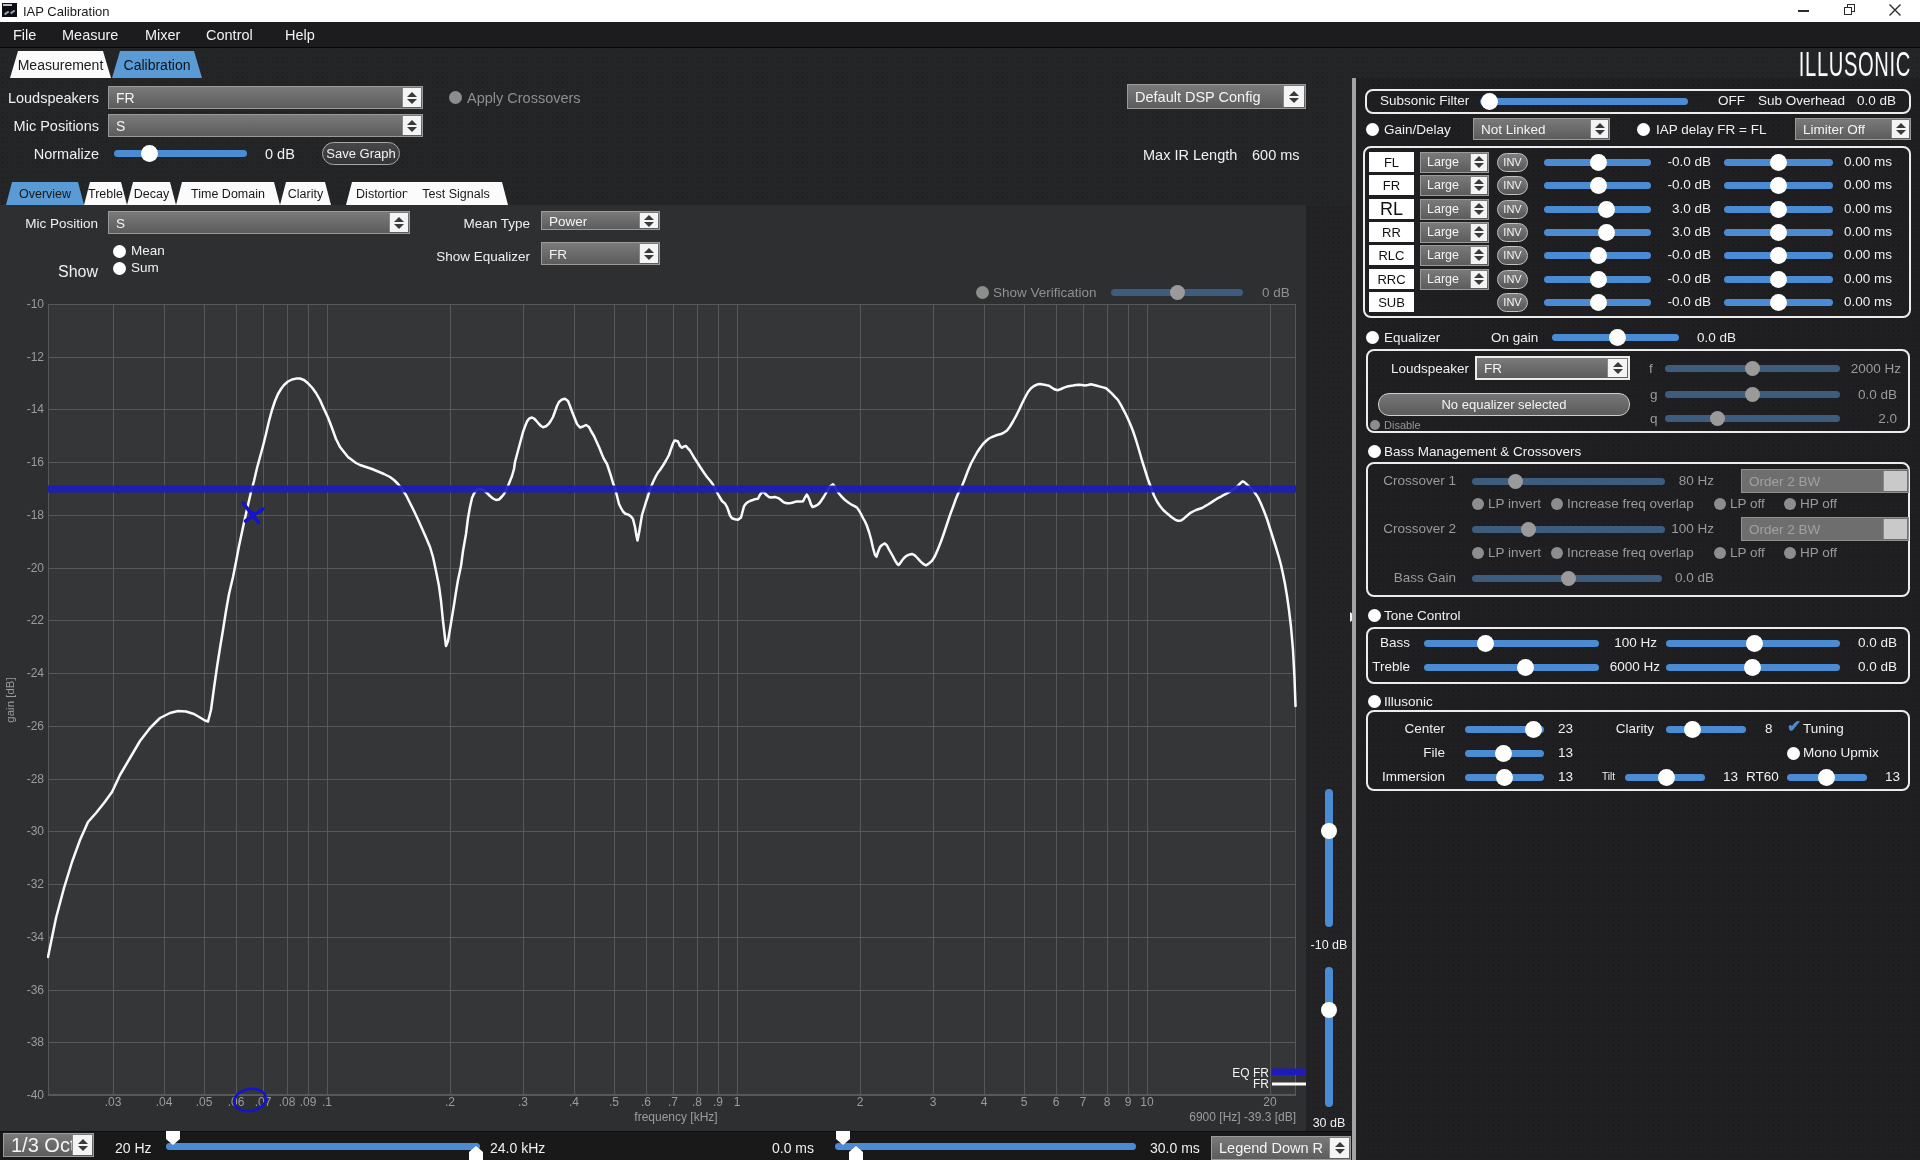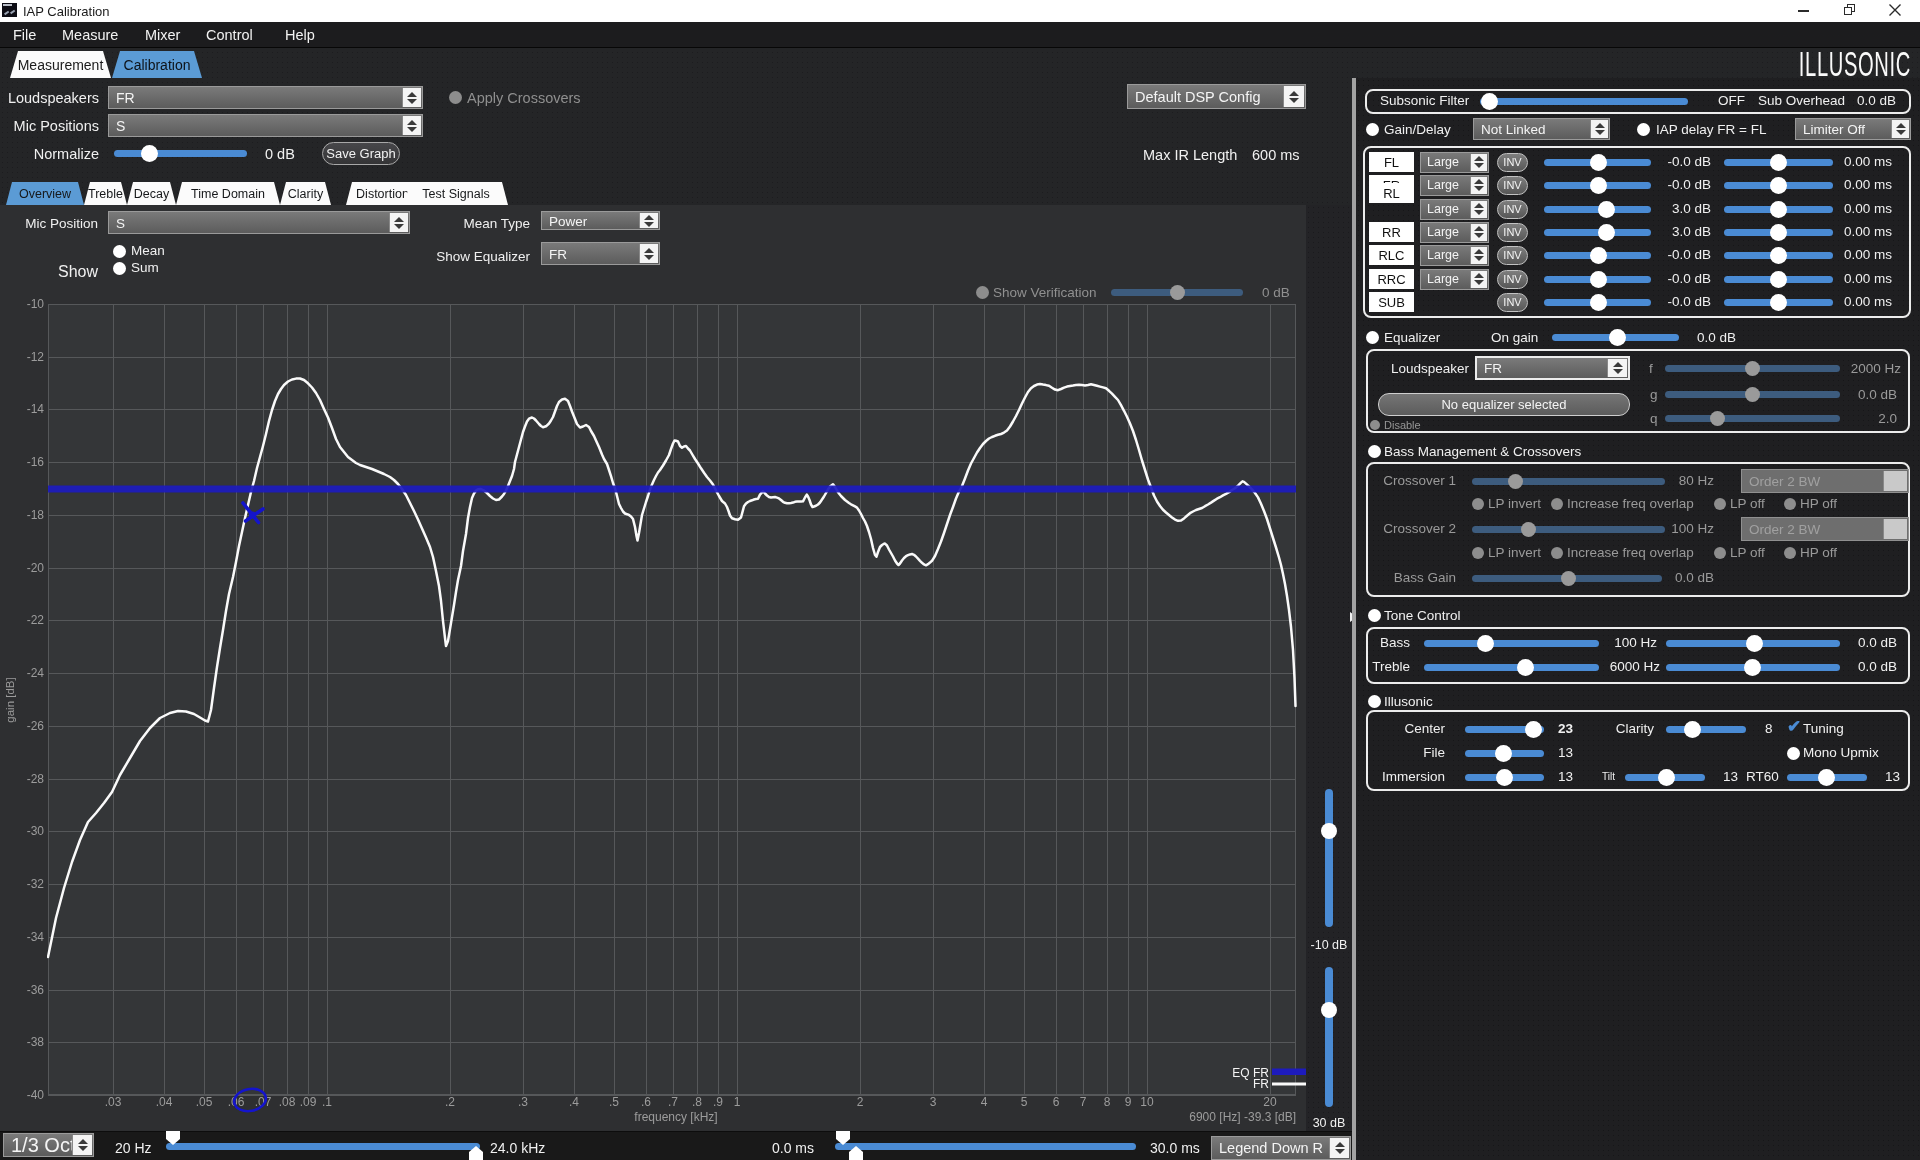--- a/index.html
+++ b/index.html
@@ -235,21 +235,21 @@
         <div class="tri-d" style="border-top-color:#3a3a3a"></div>
       </div>
     </div>
 <div style="position:absolute;left:1497px;top:175.5px;width:31px;height:19px;border:1px solid #c2c2c2;border-radius:10px;background:linear-gradient(#7e7e7e,#575757);color:#f4f4f4;font-size:11px;display:flex;align-items:center;justify-content:center">INV</div>
 <div style="position:absolute;left:1544px;top:181.5px;width:107px;height:7px;background:#4a8bd4;border-radius:3.5px"></div>
     <div style="position:absolute;left:1589.5px;top:176.5px;width:17px;height:17px;background:#ffffff;border-radius:50%"></div>
 <div style="position:absolute;top:177px;font-size:13.5px;color:#f0f0f0;white-space:nowrap;line-height:16.5px;right:209px;">-0.0 dB</div>
 <div style="position:absolute;left:1724px;top:181.5px;width:109px;height:7px;background:#4a8bd4;border-radius:3.5px"></div>
     <div style="position:absolute;left:1769.5px;top:176.5px;width:17px;height:17px;background:#ffffff;border-radius:50%"></div>
 <div style="position:absolute;top:177px;font-size:13.5px;color:#f0f0f0;white-space:nowrap;line-height:16.5px;right:28px;">0.00 ms</div>
-<div style="position:absolute;left:1369px;top:183px;width:45px;height:20px;background:#fff;color:#111;font-size:13px;display:flex;align-items:center;justify-content:center">RL</div>
+<div style="position:absolute;left:1369px;top:199px;width:45px;height:20px;background:#fff;color:#111;font-size:18px;display:flex;align-items:center;justify-content:center">RL</div>
 <div class="dd" style="left:1420px;top:198.5px;width:69px;height:21px;">
       <span style="position:absolute;left:6px;top:50%;transform:translateY(-50%);font-size:12.5px;color:#f4f4f4;white-space:nowrap">Large</span>
       <div class="spin" style="width:17px;background:#f4f4f4">
         <div class="tri-u" style="border-bottom-color:#3a3a3a"></div>
         <div class="tri-d" style="border-top-color:#3a3a3a"></div>
       </div>
     </div>
 <div style="position:absolute;left:1497px;top:199.5px;width:31px;height:19px;border:1px solid #c2c2c2;border-radius:10px;background:linear-gradient(#7e7e7e,#575757);color:#f4f4f4;font-size:11px;display:flex;align-items:center;justify-content:center">INV</div>
 <div style="position:absolute;left:1544px;top:205.5px;width:107px;height:7px;background:#4a8bd4;border-radius:3.5px"></div>
     <div style="position:absolute;left:1597.5px;top:200.5px;width:17px;height:17px;background:#ffffff;border-radius:50%"></div>
@@ -395,21 +395,21 @@
 <div style="position:absolute;top:659px;font-size:13.5px;color:#f0f0f0;white-space:nowrap;line-height:16.5px;right:260px;">6000 Hz</div>
 <div style="position:absolute;left:1666px;top:663.5px;width:174px;height:7px;background:#4a8bd4;border-radius:3.5px"></div>
     <div style="position:absolute;left:1743.5px;top:658.5px;width:17px;height:17px;background:#ffffff;border-radius:50%"></div>
 <div style="position:absolute;top:659px;font-size:13.5px;color:#f0f0f0;white-space:nowrap;line-height:16.5px;right:23px;">0.0 dB</div>
 <div style="position:absolute;left:1368px;top:695px;width:13px;height:13px;border-radius:50%;background:#ffffff"></div>
 <div style="position:absolute;top:694px;font-size:13.5px;color:#f0f0f0;white-space:nowrap;line-height:16.5px;left:1384px;">Illusonic</div>
 <div style="position:absolute;left:1366px;top:710px;width:544px;height:81px;border:2px solid #ececec;border-radius:8px"></div>
 <div style="position:absolute;top:721px;font-size:13.5px;color:#f0f0f0;white-space:nowrap;line-height:16.5px;right:475px;">Center</div>
 <div style="position:absolute;left:1465px;top:725.5px;width:79px;height:7px;background:#4a8bd4;border-radius:3.5px"></div>
     <div style="position:absolute;left:1524.5px;top:720.5px;width:17px;height:17px;background:#ffffff;border-radius:50%"></div>
-<div style="position:absolute;top:721px;font-size:13.5px;color:#f0f0f0;white-space:nowrap;line-height:16.5px;left:1558px;font-weight:bold;">23</div>
+<div style="position:absolute;top:721px;font-size:13.5px;color:#f0f0f0;white-space:nowrap;line-height:16.5px;left:1558px;">23</div>
 <div style="position:absolute;top:721px;font-size:13.5px;color:#f0f0f0;white-space:nowrap;line-height:16.5px;right:266px;">Clarity</div>
 <div style="position:absolute;left:1666px;top:725.5px;width:80px;height:7px;background:#4a8bd4;border-radius:3.5px"></div>
     <div style="position:absolute;left:1683.5px;top:720.5px;width:17px;height:17px;background:#ffffff;border-radius:50%"></div>
 <div style="position:absolute;top:721px;font-size:13.5px;color:#f0f0f0;white-space:nowrap;line-height:16.5px;left:1765px;">8</div>
 <div style="position:absolute;top:717px;font-size:17px;color:#4a8bd4;white-space:nowrap;line-height:20px;left:1787px;font-weight:bold;">✔</div>
 <div style="position:absolute;top:721px;font-size:13.5px;color:#f0f0f0;white-space:nowrap;line-height:16.5px;left:1803px;">Tuning</div>
 <div style="position:absolute;top:745px;font-size:13.5px;color:#f0f0f0;white-space:nowrap;line-height:16.5px;right:475px;">File</div>
 <div style="position:absolute;left:1465px;top:749.5px;width:79px;height:7px;background:#4a8bd4;border-radius:3.5px"></div>
     <div style="position:absolute;left:1494.5px;top:744.5px;width:17px;height:17px;background:#ffffff;border-radius:50%"></div>
 <div style="position:absolute;top:745px;font-size:13.5px;color:#f0f0f0;white-space:nowrap;line-height:16.5px;left:1558px;">13</div>

